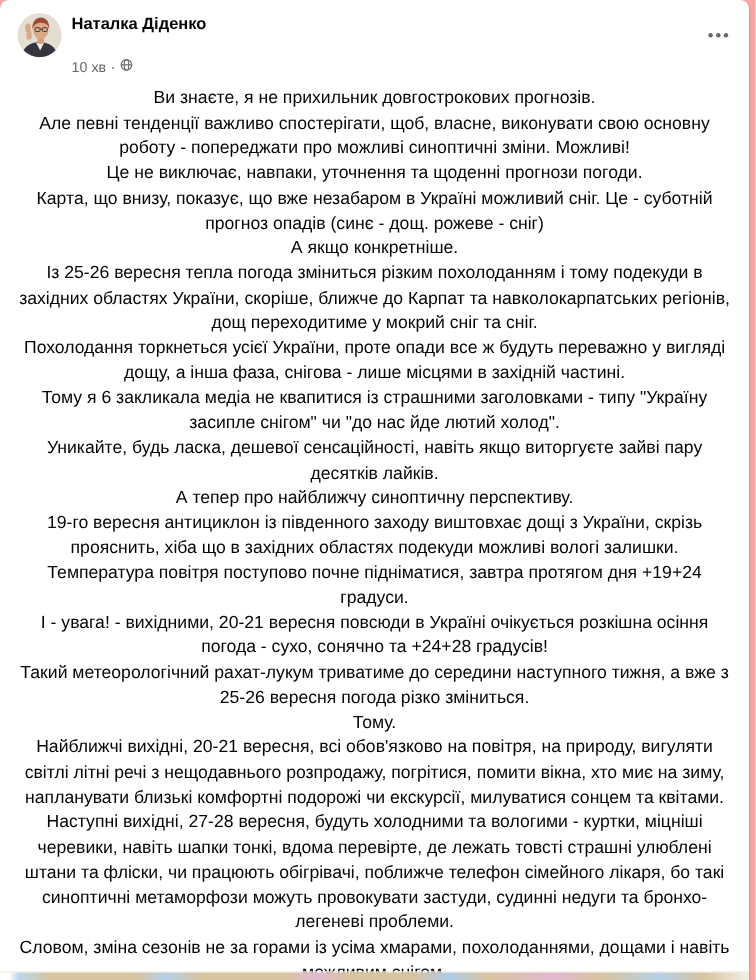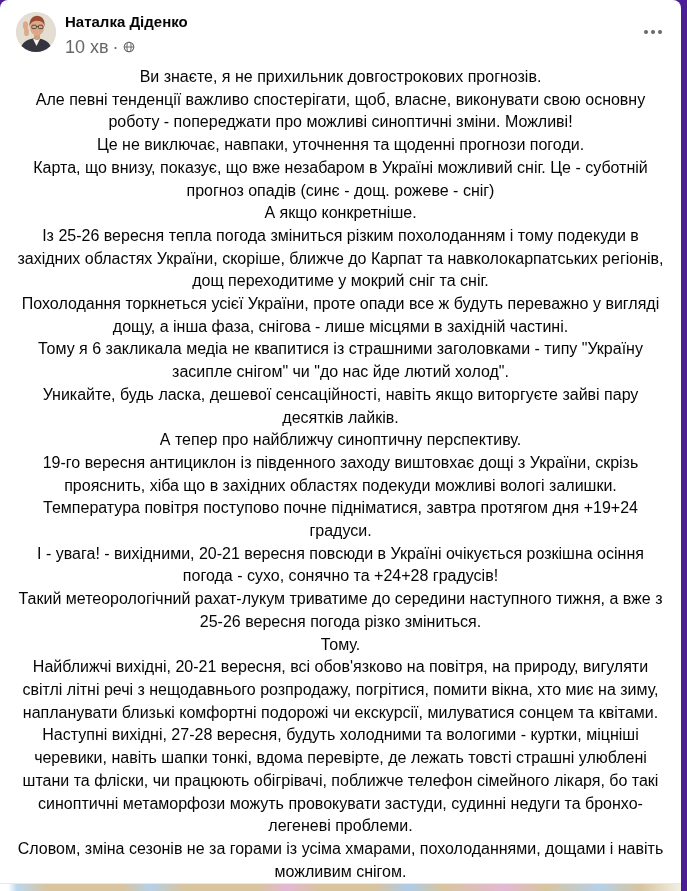--- a/index.html
+++ b/index.html
@@ -2,21 +2,21 @@
 <html><head>
 <meta charset="utf-8">
 <style>
   html,body{margin:0;padding:0;}
   body{
     width:687px;height:891px;
     background:#f0f2f5;
     font-family:"Liberation Sans",sans-serif;
     overflow:hidden;
   }
-  .page{position:relative;width:687px;height:891px;background:#4c1d95;}
+  .page{position:relative;width:687px;height:891px;background:#fca5a5;}
   .card{
     position:absolute;left:0;top:0;
     width:681px;height:891px;
     background:#fff;
     border-radius:8px 8px 0 0;
     box-shadow:0 1px 2px rgba(0,0,0,.15);
     overflow:hidden;
   }
   
   .post-header{
@@ -30,21 +30,21 @@
     background:#e3ddd2;
   }
   .avatar svg{display:block;}
   .header-info{margin-left:9px;display:flex;flex-direction:column;justify-content:center;min-height:40px;}
   .author-name{
     font-size:15px;font-weight:700;color:#050505;line-height:20px;
     cursor:pointer;
   }
   .meta-row{
     display:flex;align-items:center;gap:4px;
-    font-size:18px;color:#65676b;line-height:17px;margin-top:6px;
+    font-size:13px;color:#65676b;line-height:17px;margin-top:19px;
   }
   .meta-row .timestamp{cursor:pointer;}
   .globe{display:inline-block;margin-top:1px;}
   .more-btn{
     position:absolute;right:10px;top:14px;
     width:36px;height:36px;border:none;background:transparent;border-radius:50%;
     display:flex;align-items:center;justify-content:center;gap:3px;cursor:pointer;
   }
   .more-btn i{width:4px;height:4px;border-radius:50%;background:#65676b;display:block;}
   

